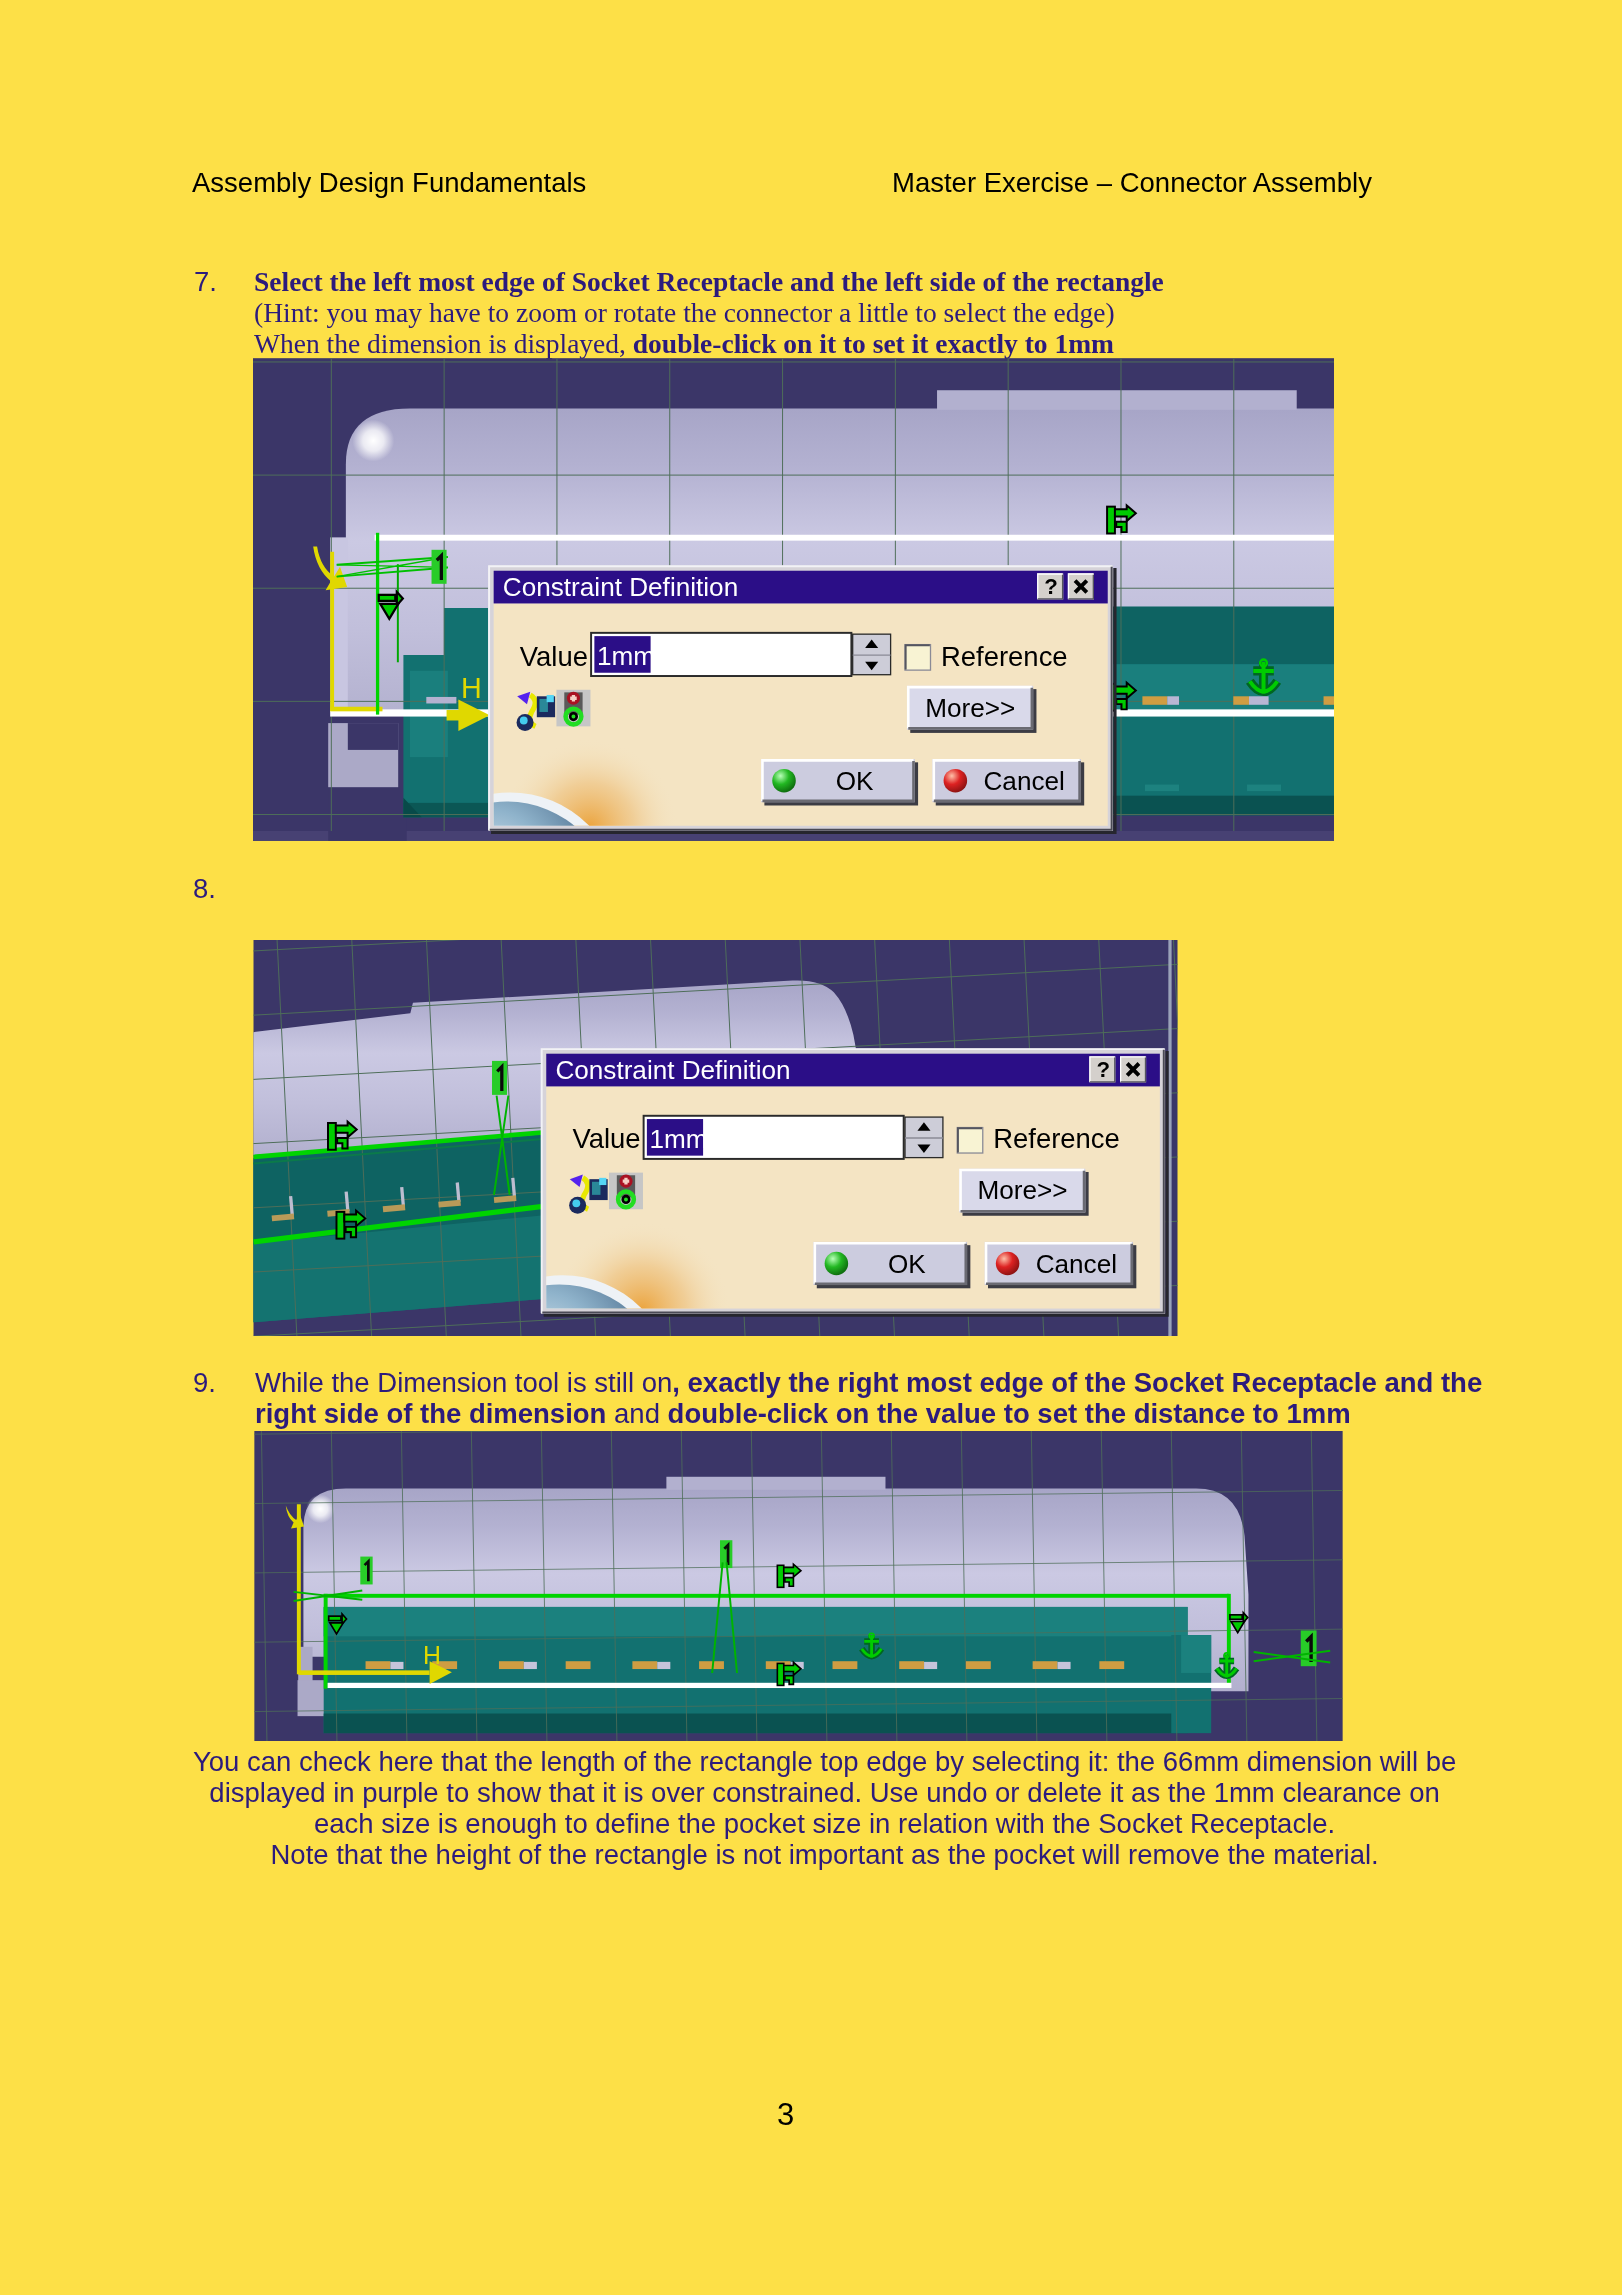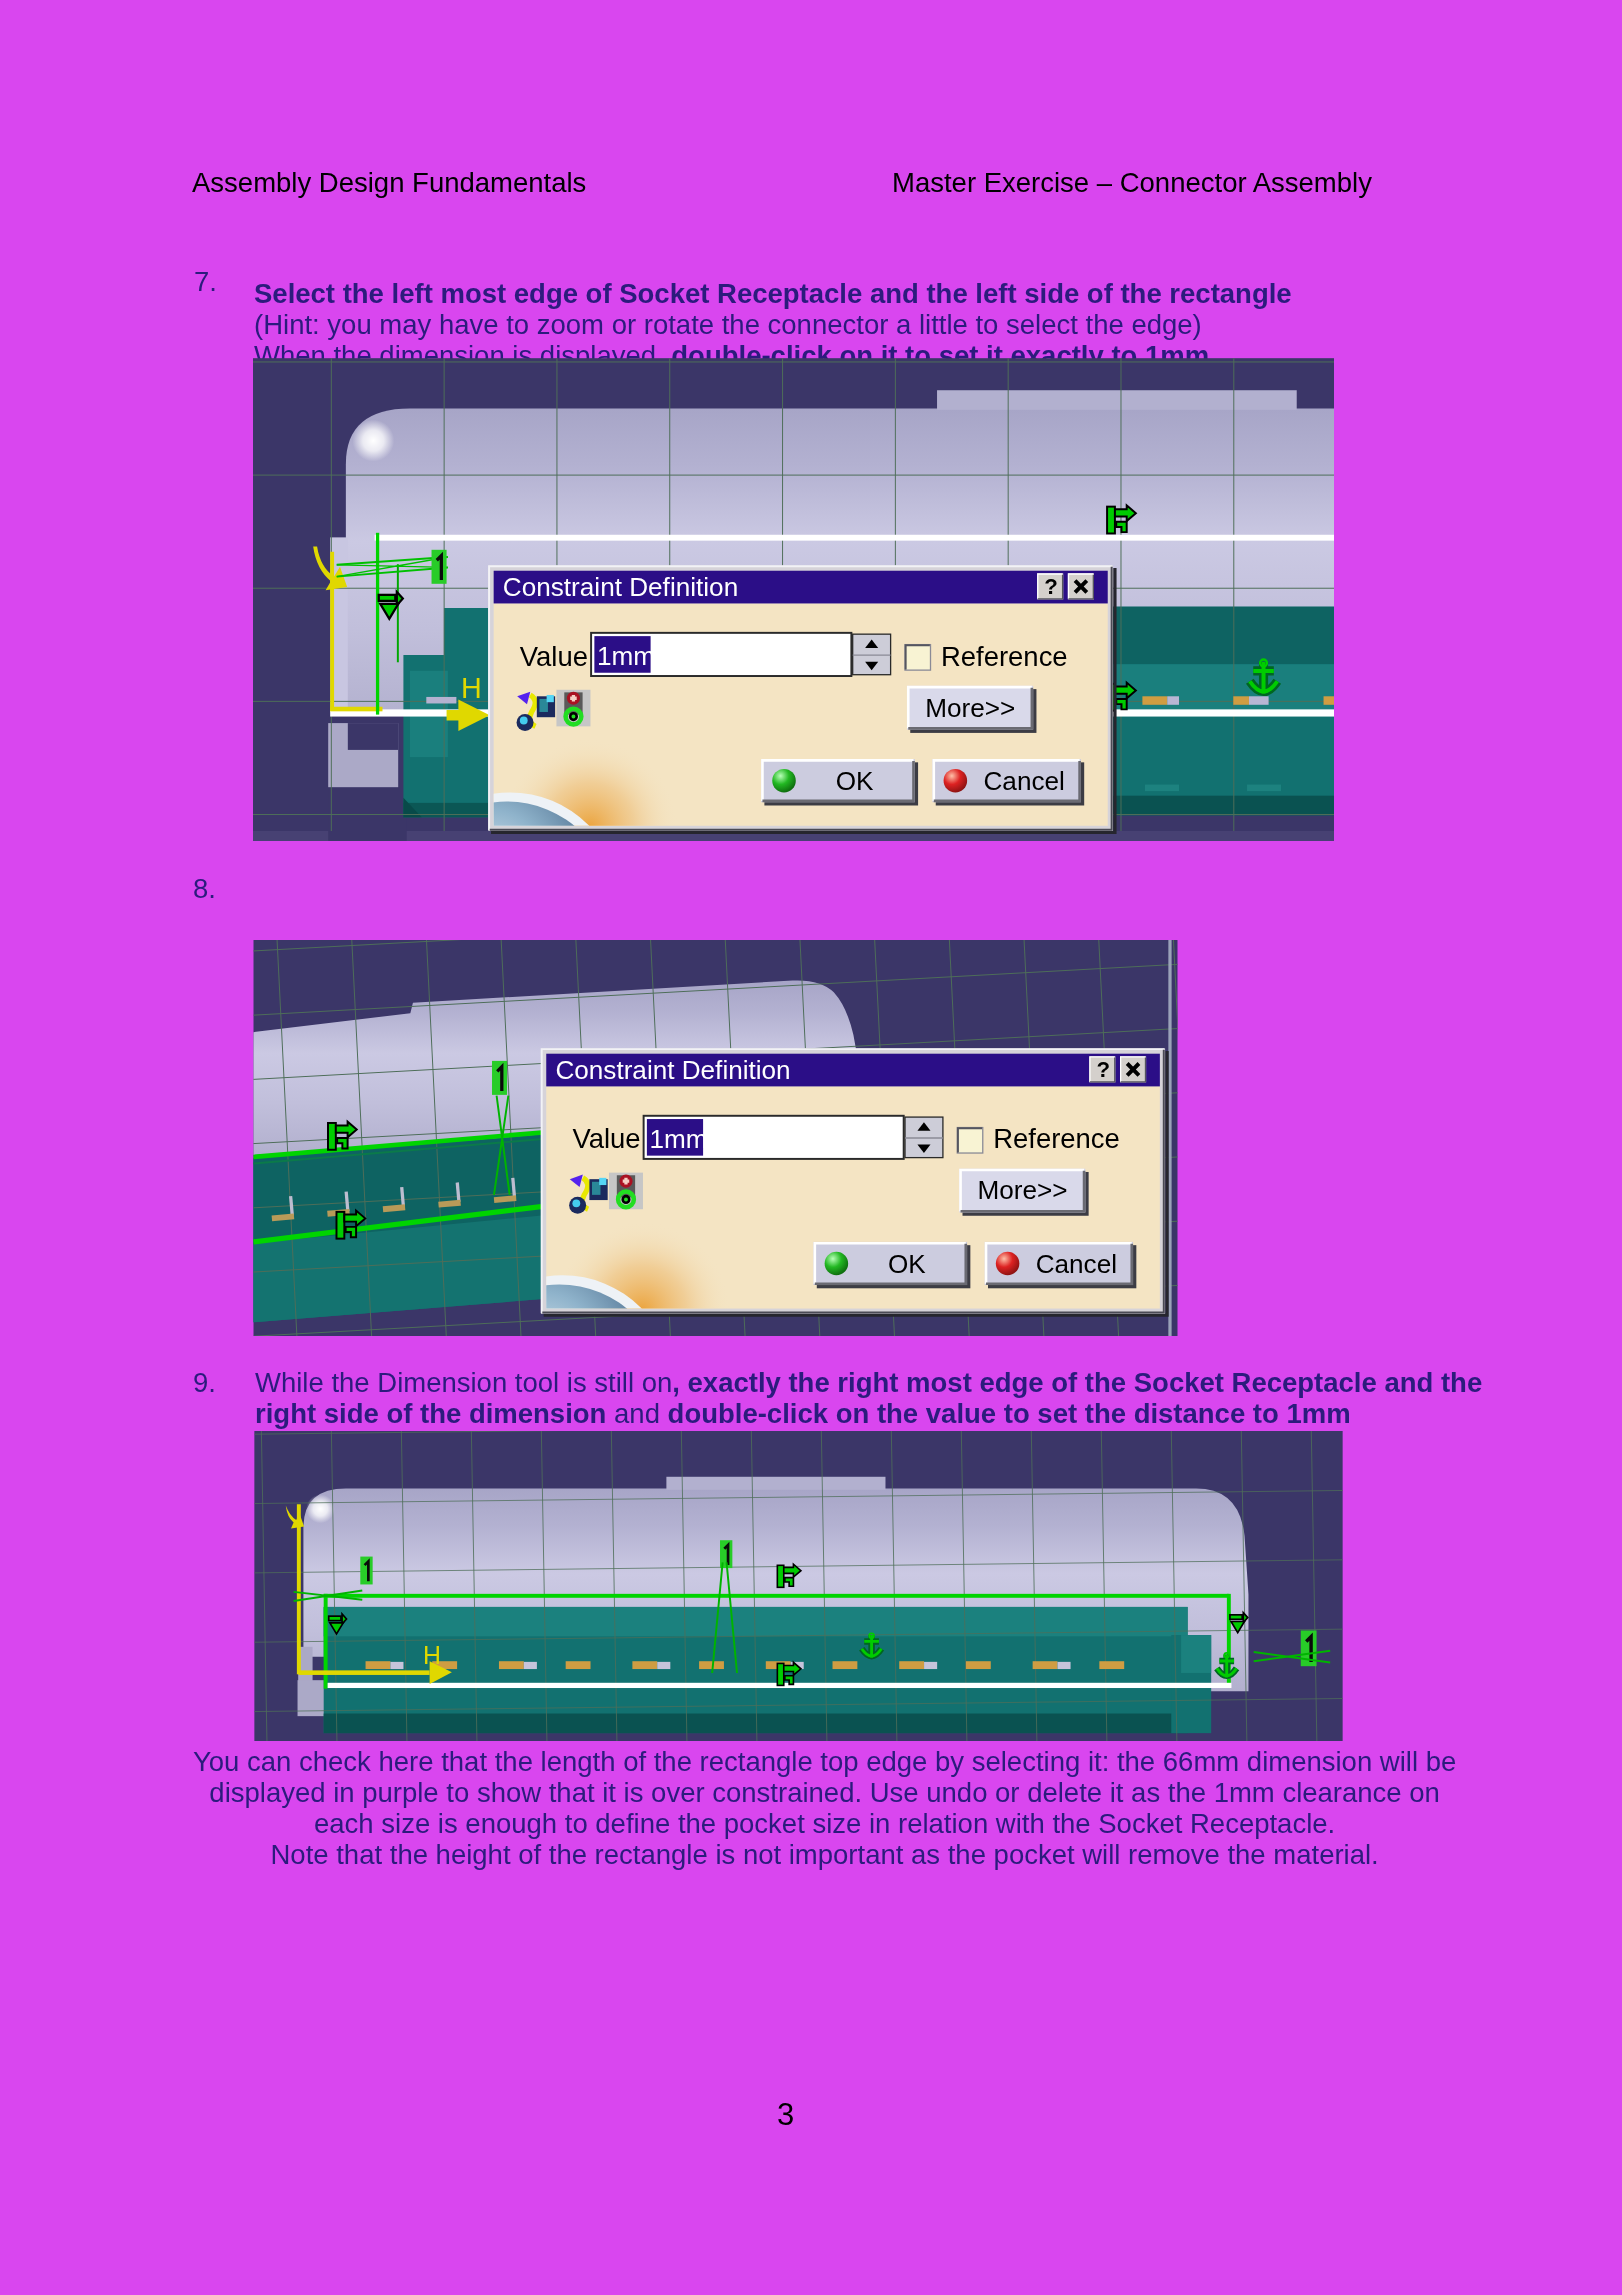--- a/index.html
+++ b/index.html
@@ -1,16 +1,16 @@
 <!DOCTYPE html>
 <html style="font-size:10.5px"><head>
 <meta charset="utf-8">
 <style>
   html,body{margin:0;padding:0;background:#fff;}
-  #page{position:relative;width:1622px;height:2295px;background:#d946ef;
+  #page{position:relative;width:1622px;height:2295px;background:#fde047;
         font-family:"Liberation Sans",sans-serif;color:#000;overflow:hidden;}
   .t{position:absolute;white-space:nowrap;}
   .ind{color:#2c1b7d;}
   b{font-weight:bold;}
 </style>
 </head>
 <body>
 <div id="page">
 
 <svg width="0" height="0" style="position:absolute">
@@ -173,21 +173,21 @@
   </g>
 </defs>
 </svg>
 
 <div class="t" style="left:192px;top:167px;font-size:27.5px;">Assembly Design Fundamentals</div>
 
 <div class="t" style="left:892px;top:167px;font-size:27.5px;">Master Exercise – Connector Assembly</div>
 
 <div class="t ind" style="left:194px;top:266px;line-height:31px;font-size:27.5px;">7.</div>
 
-<div class="t ind" style="left:254px;top:278px;font-size:27.5px;line-height:31px;">
+<div class="t ind" style="left:254px;top:266px;font-size:27.5px;line-height:31px;font-family:Liberation Serif, serif;">
 <b>Select the left most edge of Socket Receptacle and the left side of the rectangle</b><br>
 (Hint: you may have to zoom or rotate the connector a little to select the edge)<br>
 When the dimension is displayed, <b>double-click on it to set it exactly to 1mm</b>
 </div>
 
 <div id="shot1" style="position:absolute;left:253px;top:358px;width:1081px;height:483px;"><svg width="1081" height="483" viewBox="0 0 1653 738">
 <defs>
 <pattern id="grid1" width="172.5" height="173" patternUnits="userSpaceOnUse" patternTransform="translate(119,5)">
   <rect width="172.5" height="173" fill="none"></rect>
   <line x1="0" y1="0" x2="0" y2="173" stroke="#4d6d58" stroke-width="3"></line>

